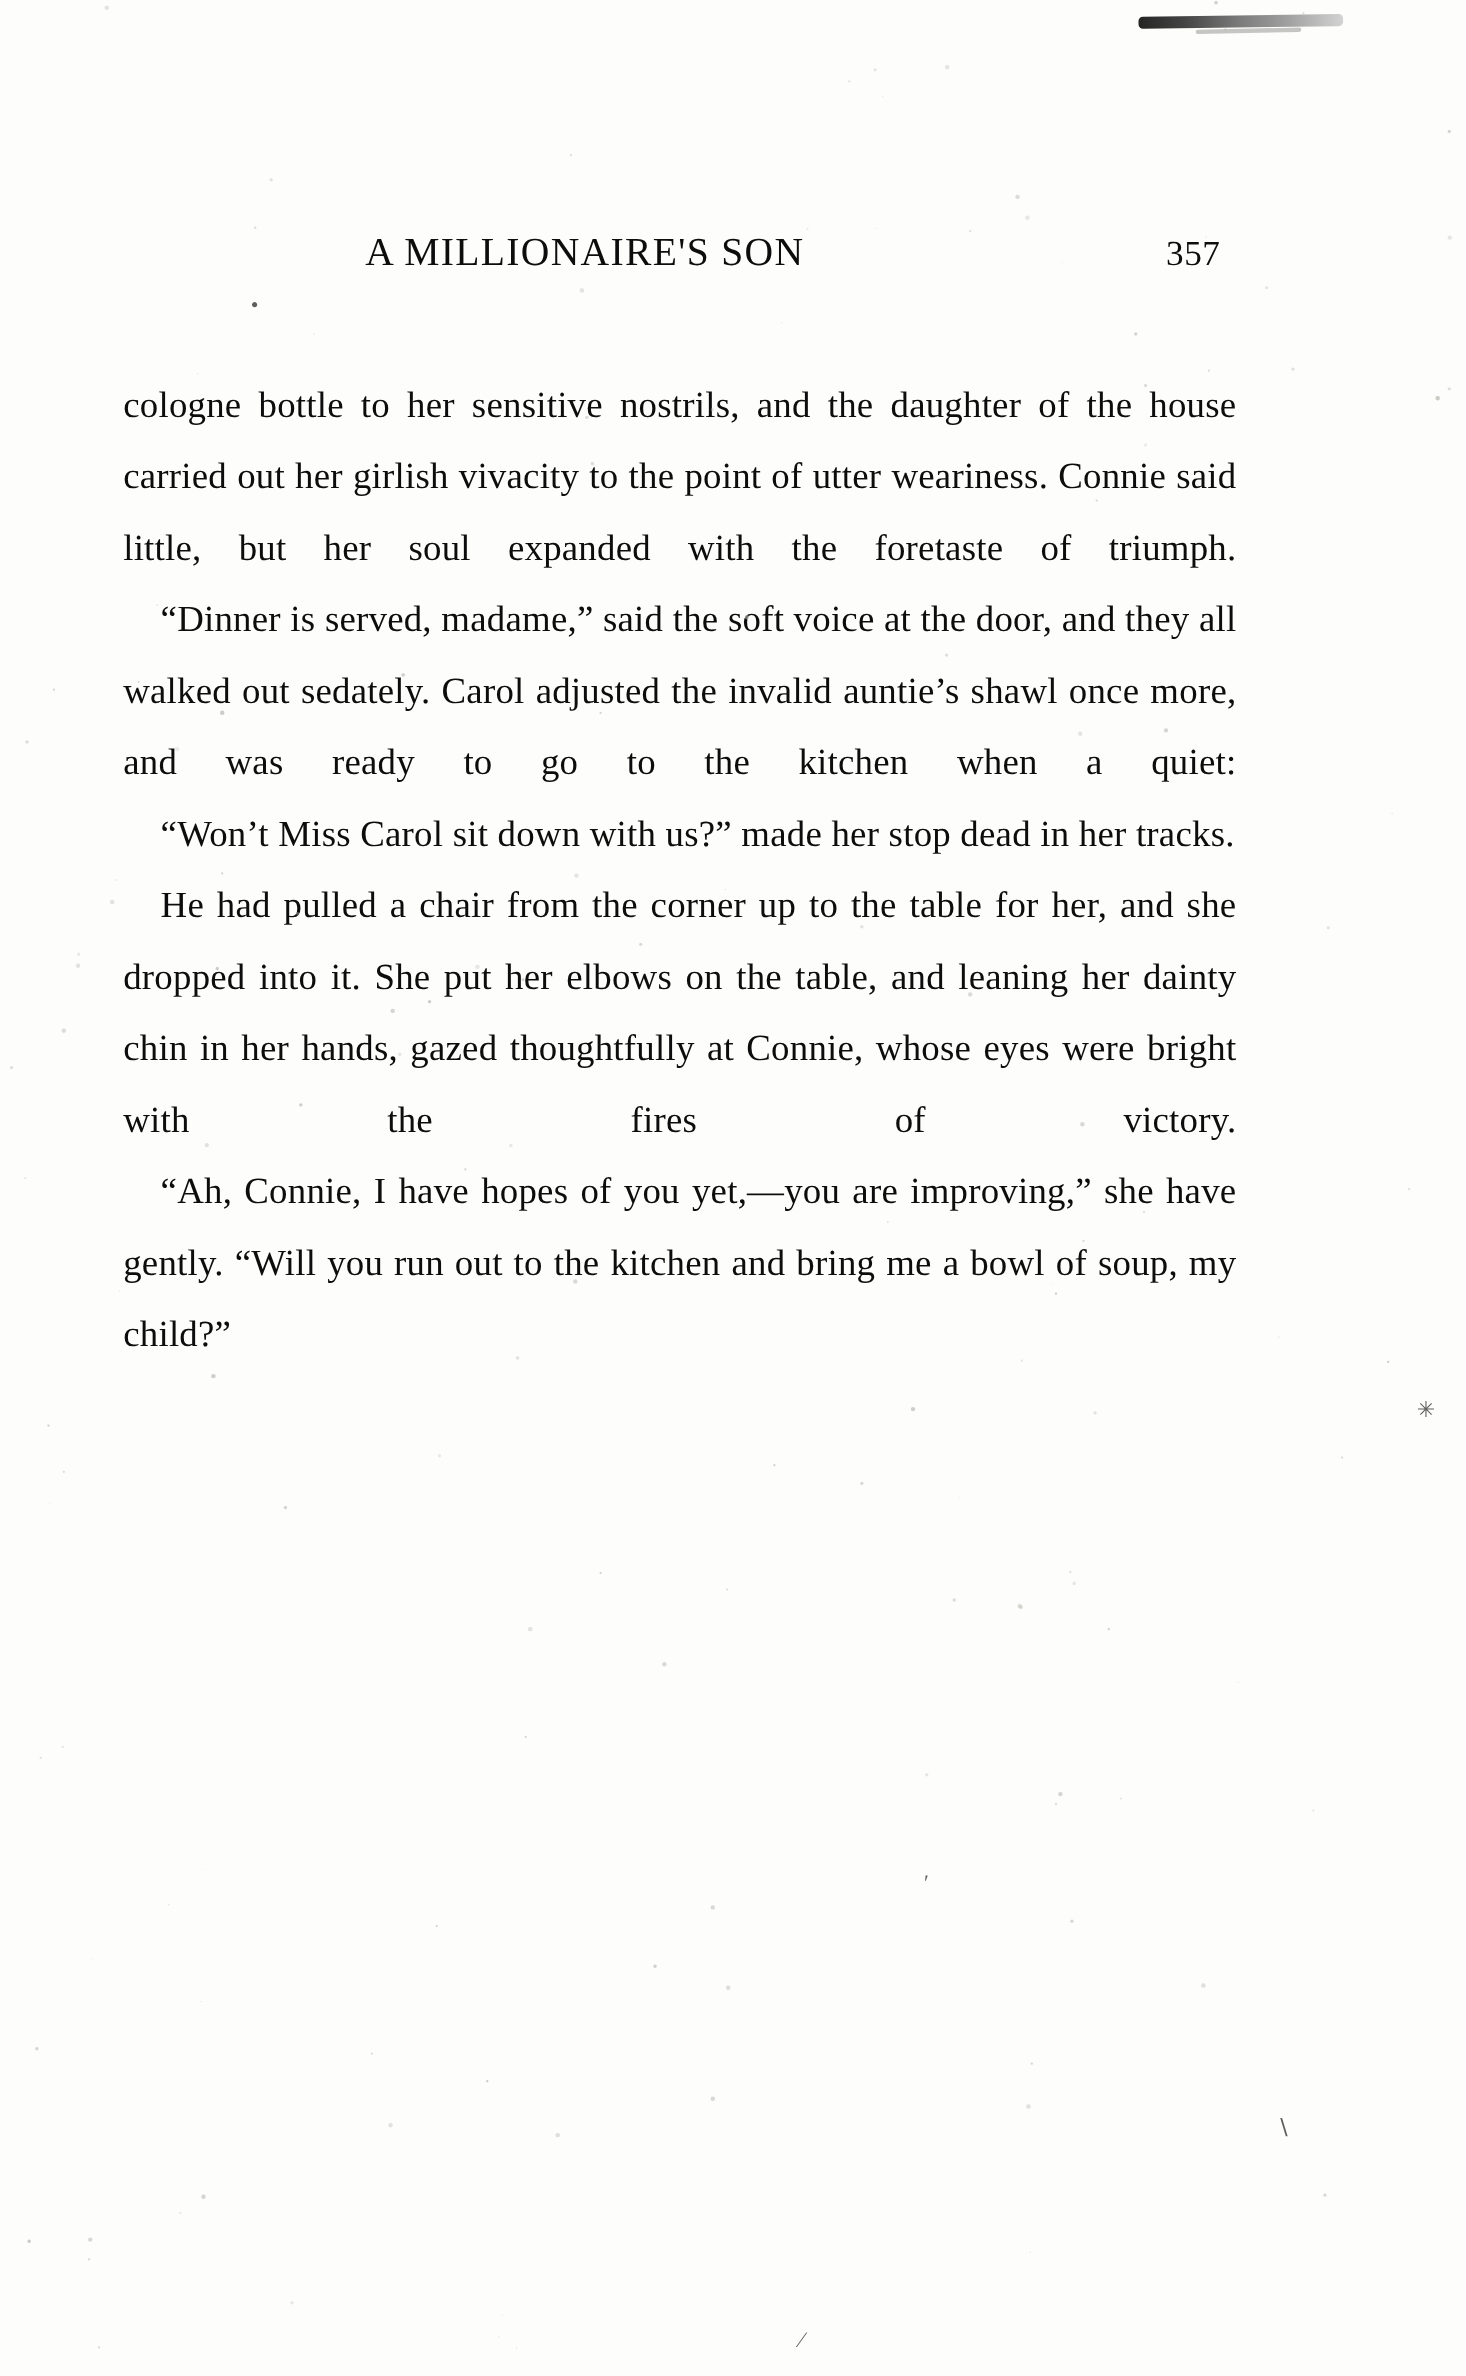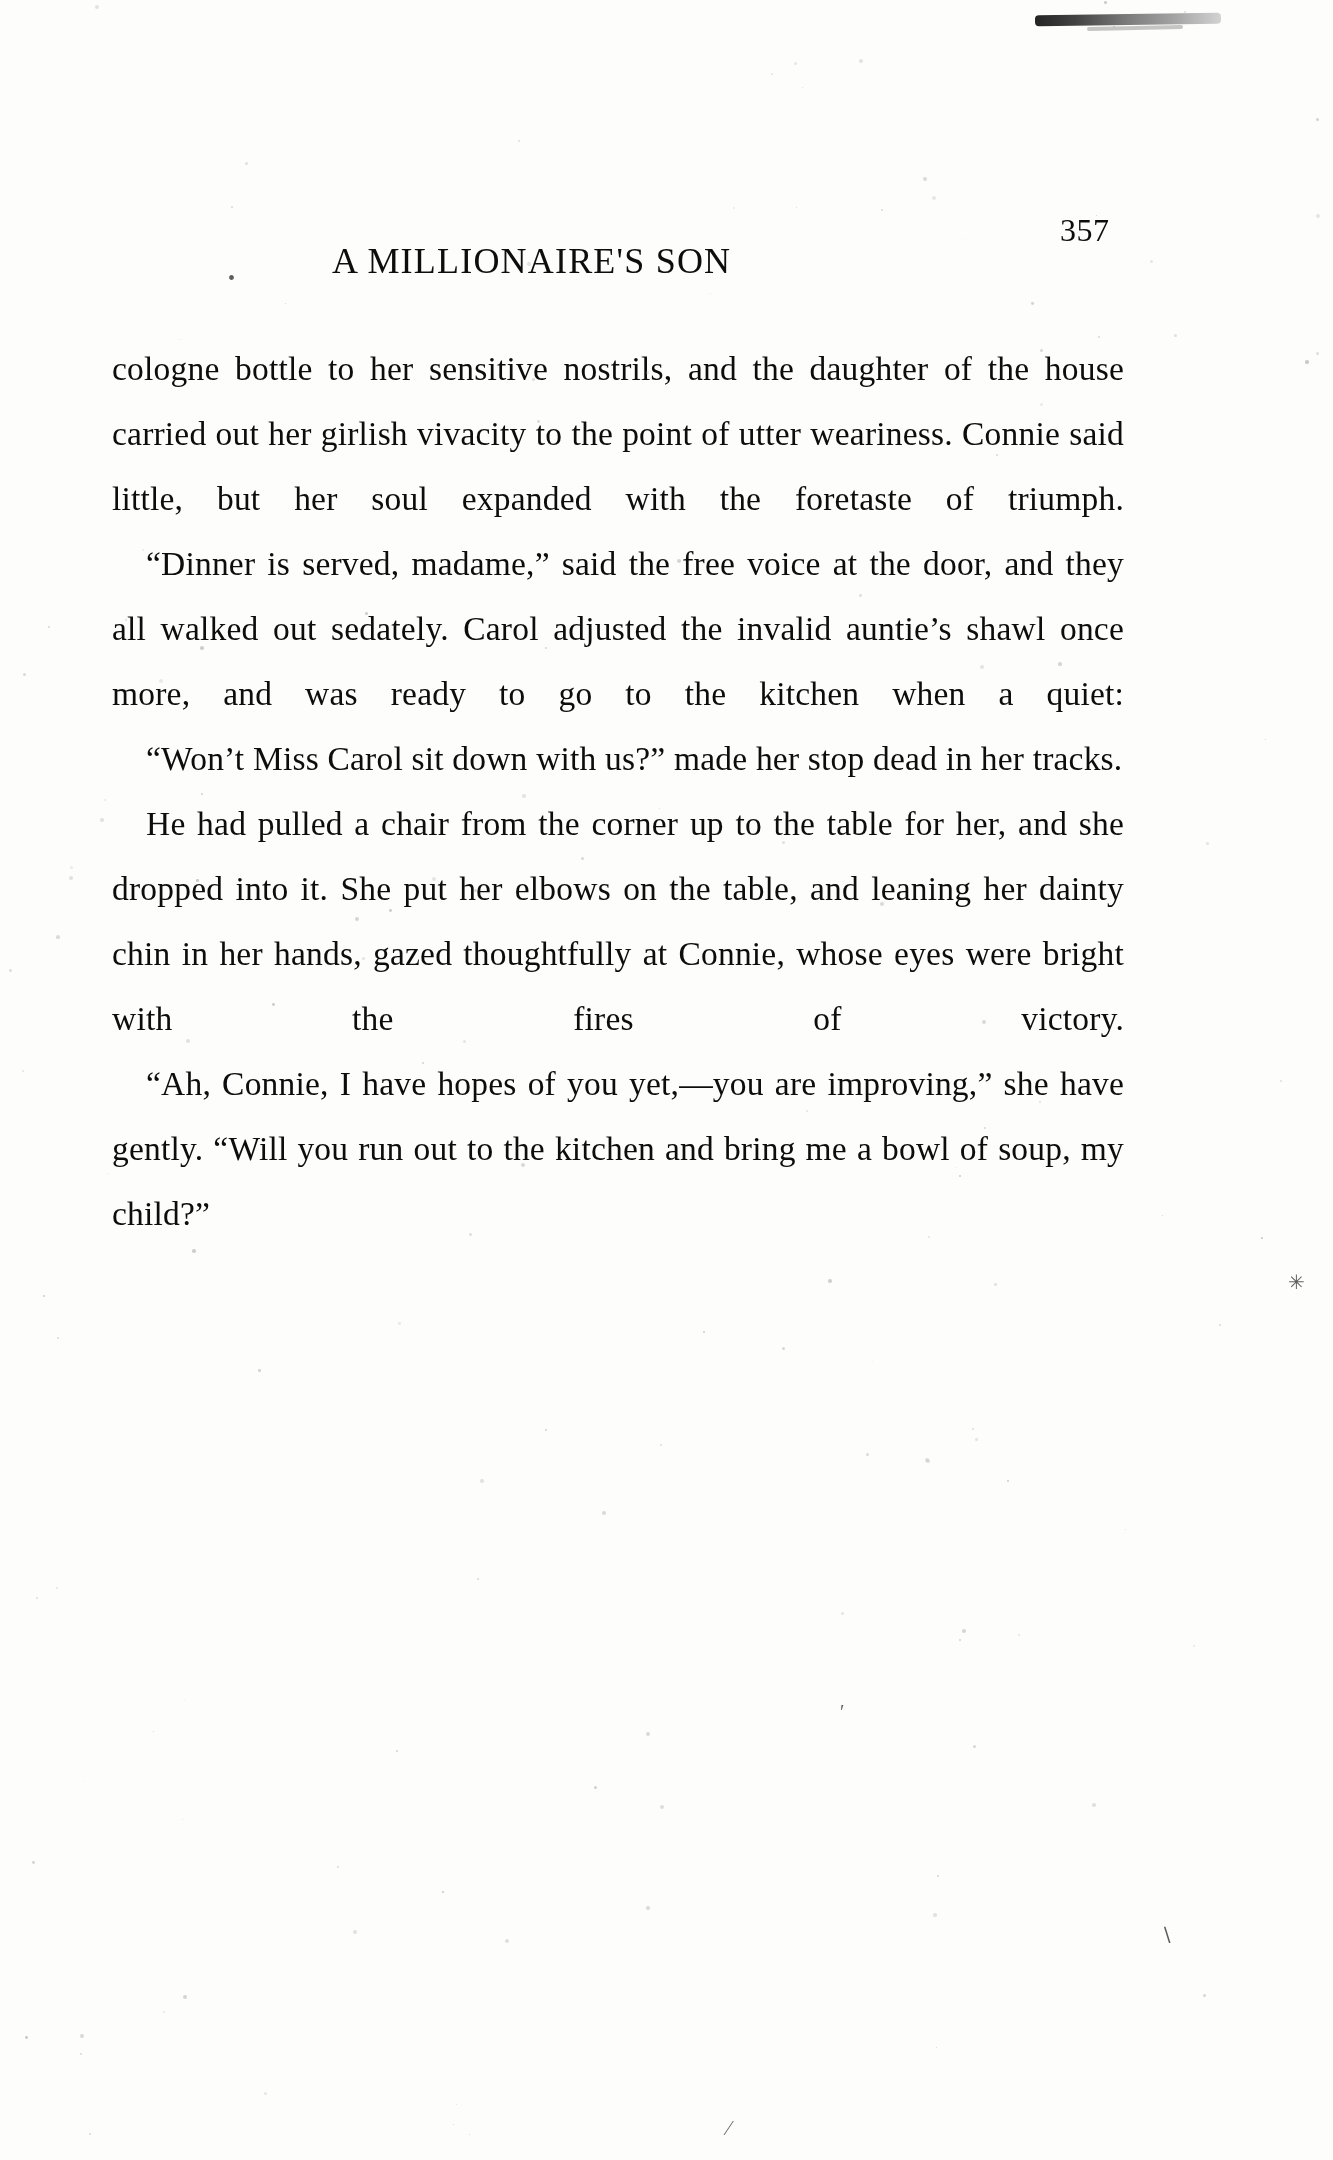--- a/index.html
+++ b/index.html
@@ -61,21 +61,20 @@
     top: 208px;
     height: 46px;
   }
   .head-title {
     position: absolute;
     left: 332px;
     top: 0;
     font-size: 36px;
     letter-spacing: 1.2px;
     white-space: nowrap;
-    margin-top: 32px;
   }
   .head-folio {
     position: absolute;
     left: 1060px;
     top: 4px;
     font-size: 32px;
     letter-spacing: 0.5px;
   }
 
   .text-block {
@@ -118,21 +117,21 @@
   <div class="edge-smudge"></div>
   <div class="edge-smudge2"></div>
 
   <div class="running-head">
     <div class="head-title">A MILLIONAIRE'S SON</div>
     <div class="head-folio">357</div>
   </div>
 
   <div class="text-block">
     <p class="para justify-all">cologne bottle to her sensitive nostrils, and the daughter of the house carried out her girlish vivacity to the point of utter weariness. Connie said little, but her soul expanded with the foretaste of triumph.</p>
-    <p class="para justify-all">“Dinner is served, madame,” said the free voice at the door, and they all walked out sedately. Carol adjusted the invalid auntie’s shawl once more, and was ready to go to the kitchen when a quiet:</p>
+    <p class="para justify-all">“Dinner is served, madame,” said the soft voice at the door, and they all walked out sedately. Carol adjusted the invalid auntie’s shawl once more, and was ready to go to the kitchen when a quiet:</p>
     <p class="para">“Won’t Miss Carol sit down with us?” made her stop dead in her tracks.</p>
     <p class="para justify-all">He had pulled a chair from the corner up to the table for her, and she dropped into it. She put her elbows on the table, and leaning her dainty chin in her hands, gazed thoughtfully at Connie, whose eyes were bright with the fires of victory.</p>
     <p class="para">“Ah, Connie, I have hopes of you yet,—you are improving,” she have gently. “Will you run out to the kitchen and bring me a bowl of soup, my child?”</p>
   </div>
 
   <div id="marks-layer">
       <span class="mark" style="left: 228px; top: 268px;">•</span>
       <span class="mark" style="left: 1288px; top: 1272px;">✳</span>
       <span class="mark" style="left: 840px; top: 1702px;">′</span>
       <span class="mark" style="left: 727px; top: 2118px;">⁄</span>

